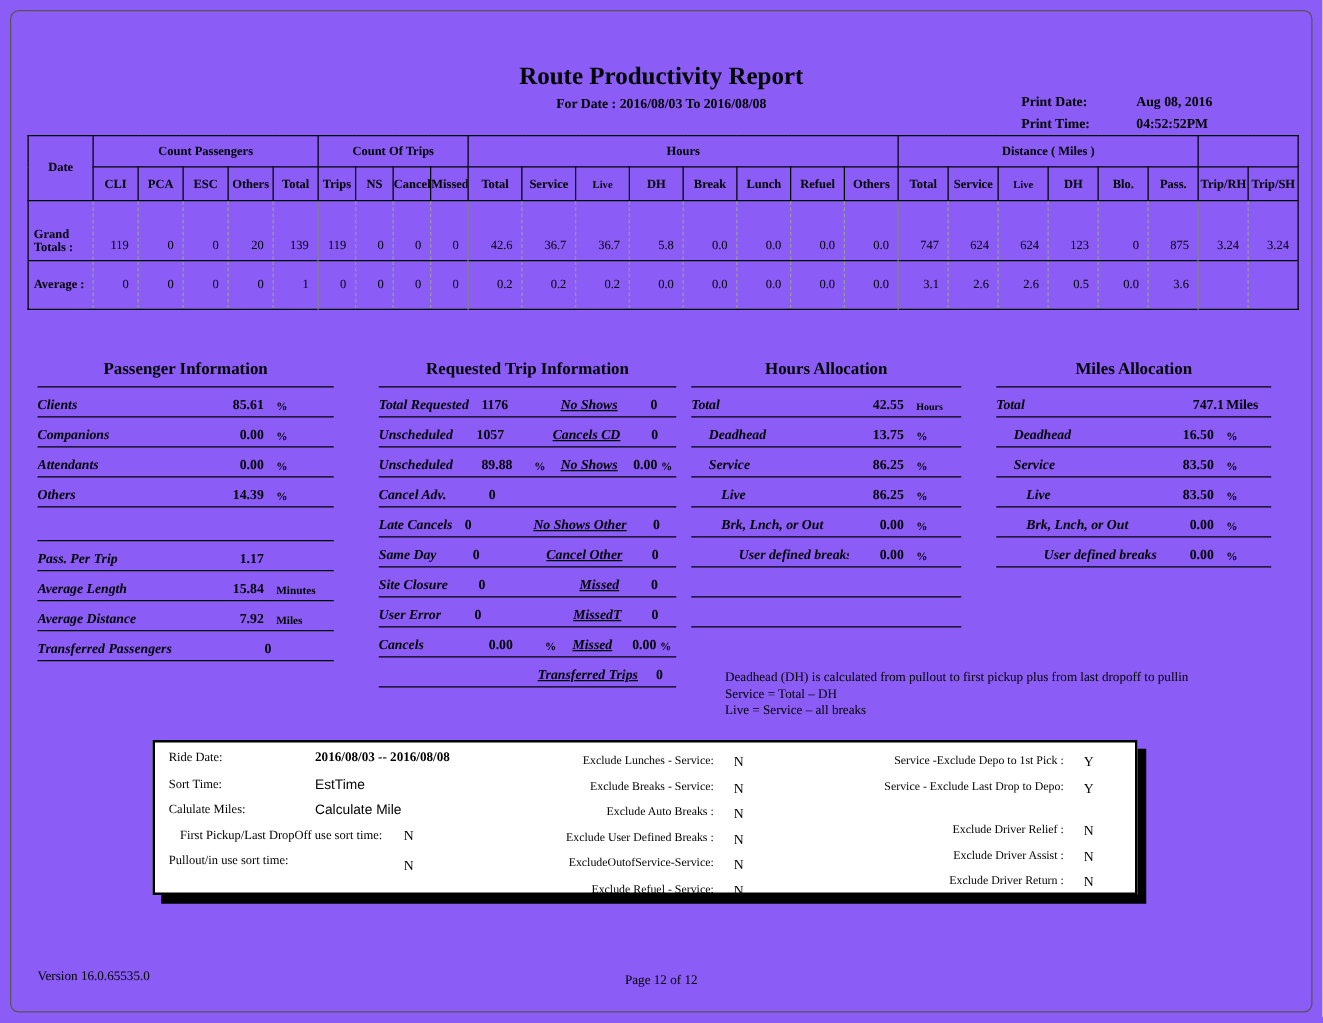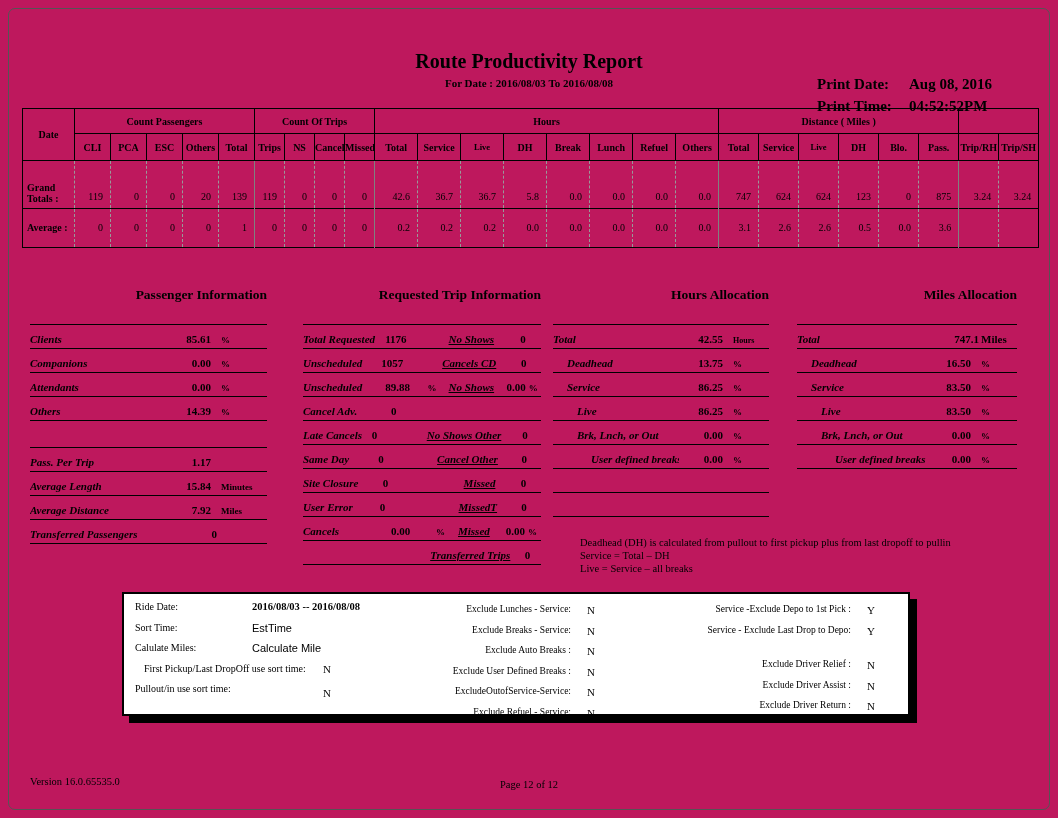--- a/index.html
+++ b/index.html
@@ -1,46 +1,46 @@
 <!DOCTYPE html>
 <html><head>
 <meta charset="utf-8">
 <style>
   html,body{margin:0;padding:0;background:#fff;}
-  #page{position:relative;width:1058px;height:818px;background:#be185d;overflow:hidden;
+  #page{position:relative;width:1058px;height:818px;background:#8b5cf6;overflow:hidden;
         font-family:"Liberation Serif","DejaVu Serif",serif;color:#000;}
   #page-border{position:absolute;left:8px;top:8px;width:1040px;height:800px;
         border:1px solid #555;border-radius:7px;}
   
   #report-title{position:absolute;left:0;top:50px;width:1058px;text-align:center;
         font-size:20px;font-weight:bold;}
   #report-subtitle{position:absolute;left:0;top:77px;width:1058px;text-align:center;
         font-size:11px;font-weight:bold;}
-  #print-block{position:absolute;left:817px;top:76px;width:220px;font-size:15px;font-weight:bold;}
+  #print-block{position:absolute;left:817px;top:76px;width:220px;font-size:11px;font-weight:bold;}
   #print-block .prow{display:flex;margin-bottom:5px;}
   #print-block .plabel{width:92px;}
   
   #summary{position:absolute;left:22px;top:108px;}
   table.sum{border-collapse:collapse;table-layout:fixed;width:1016px;border:1.5px solid #000;}
   table.sum th{border:1px solid #000;font-size:10px;font-weight:bold;padding:0;overflow:hidden;white-space:nowrap;}
   table.sum th.sm{font-size:8.5px;}
   table.sum .grow{height:25px;}
   table.sum .crow th{height:26px;}
   table.sum td{font-size:10px;text-align:right;padding:0 7px 6px 0;overflow:hidden;white-space:nowrap;
         border-left:1px dashed #999;}
   table.sum td.gs{border-left:1px solid #808080;}
   table.sum tr.r-grand{height:48px;border-bottom:1px solid #000;}
   table.sum tr.r-grand td{vertical-align:bottom;}
   table.sum tr.r-avg{height:39px;}
   table.sum tr.r-avg td{vertical-align:middle;padding-bottom:2px;}
   table.sum td.rowlabel{border-left:none;text-align:left;font-weight:bold;font-size:10px;
         padding:0 1px 4px 4px;vertical-align:middle;white-space:normal;}
   
   .section{position:absolute;}
-  .sec-title{text-align:right;font-size:13.5px;font-weight:bold;margin-bottom:21px;}
+  .sec-title{text-align:center;font-size:13.5px;font-weight:bold;margin-bottom:6px;}
   .rule-rows{border-top:1px solid #000;}
   .srow{display:flex;align-items:flex-end;height:24px;border-bottom:1px solid #000;
         padding-bottom:3px;box-sizing:border-box;font-size:11px;}
   .srow .lab{font-weight:bold;font-style:italic;flex:1;white-space:nowrap;overflow:hidden;}
   .srow .val{font-weight:bold;text-align:right;white-space:nowrap;}
   .srow .unit{font-weight:bold;font-size:9px;padding-left:10px;white-space:nowrap;}
   .gapblock{height:26px;}
   .emptyrow{height:23px;border-bottom:1px solid #000;}
   .ind1{padding-left:14px;} .ind2{padding-left:24px;} .ind3{padding-left:38px;}
   

